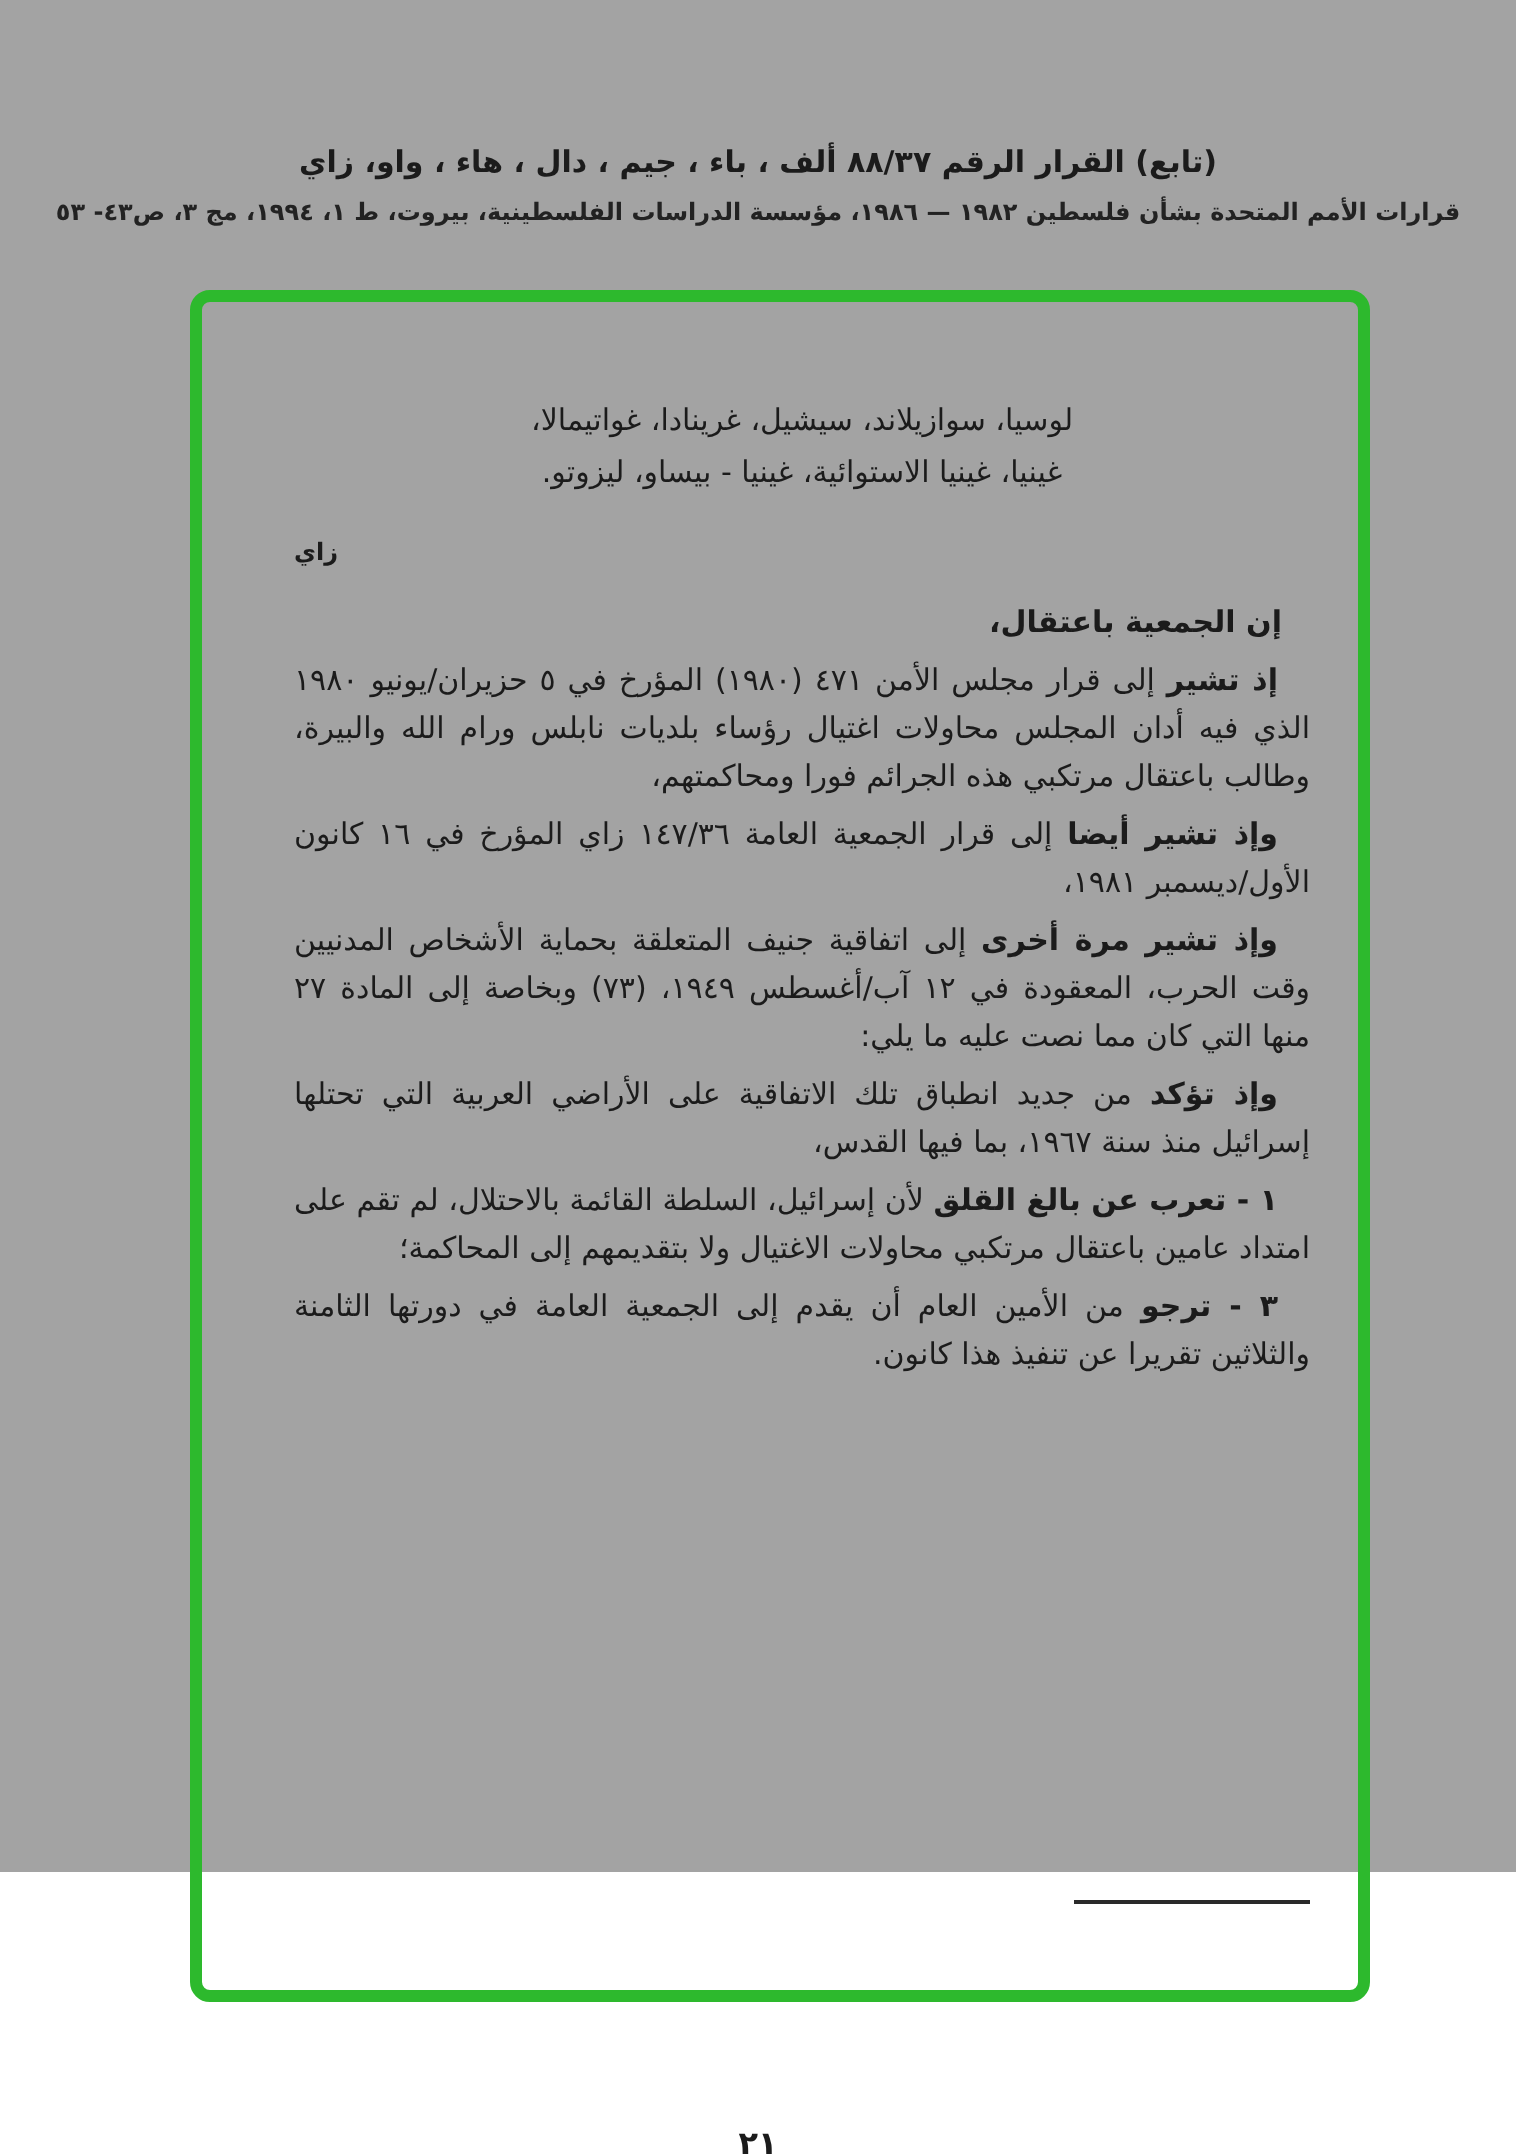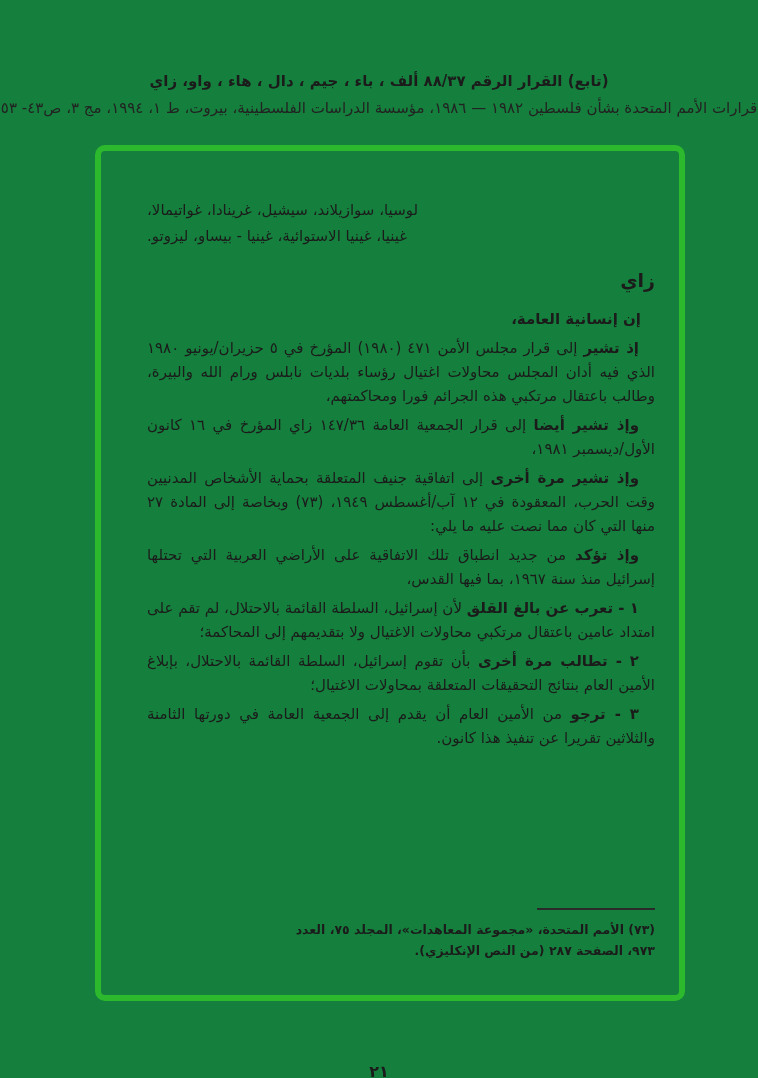--- a/index.html
+++ b/index.html
@@ -6,58 +6,58 @@
   html, body { background: #ffffff; }
   body {
     width: 758px; height: 1078px;
     font-family: "DejaVu Sans", sans-serif;
     color: #1b1b1b;
     position: relative;
     overflow: hidden;
   }
   .page {
     position: relative;
-    width: 758px; height: 1078px;
+    width: 758px; height: 936px;
     direction: rtl;
-    background: #15803d;
+    background: #a3a3a3;
   }
   .header {
     position: absolute;
     top: 72px; left: 0; right: 0;
     text-align: center;
   }
   .doc-title {
     font-size: 15px;
     font-weight: bold;
     letter-spacing: 0.2px;
   }
   .doc-source {
-    font-size: 15px;
-    font-weight: normal;
+    font-size: 12px;
+    font-weight: bold;
     margin-top: 9px;
     color: #222;
   }
   .frame {
     position: absolute;
     top: 145px; left: 95px;
     width: 590px; height: 856px;
     border: 6px solid #2db92d;
     border-radius: 10px;
     padding: 46px 24px 100px 46px;
     overflow: hidden;
   }
   .countries {
-    text-align: left;
+    text-align: center;
     font-size: 15px;
     line-height: 26px;
   }
   .section-heading {
-    text-align: right;
+    text-align: left;
     font-weight: bold;
-    font-size: 19px;
+    font-size: 12px;
     margin: 20px 0 16px 0;
   }
   .para {
     font-size: 15px;
     line-height: 24px;
     text-align: justify;
     text-indent: 16px;
     margin: 5px 0;
   }
   .para .lead { font-weight: bold; }
@@ -100,39 +100,37 @@
 
   <div class="frame">
 
     <div class="countries">
       <div>لوسيا، سوازيلاند، سيشيل، غرينادا، غواتيمالا،</div>
       <div>غينيا، غينيا الاستوائية، غينيا - بيساو، ليزوتو.</div>
     </div>
 
     <div class="section-heading">زاي</div>
 
-    <p class="para opening"><span class="lead">إن إنسانية العامة،</span><span></span></p>
+    <p class="para opening"><span class="lead">إن الجمعية باعتقال،</span><span></span></p>
 
     <p class="para"><span class="lead">إذ تشير</span><span> إلى قرار مجلس الأمن ٤٧١ (١٩٨٠) المؤرخ في ٥ حزيران/يونيو ١٩٨٠ الذي فيه أدان المجلس محاولات اغتيال رؤساء بلديات نابلس ورام الله والبيرة، وطالب باعتقال مرتكبي هذه الجرائم فورا ومحاكمتهم،</span></p>
 
     <p class="para"><span class="lead">وإذ تشير أيضا</span><span> إلى قرار الجمعية العامة ١٤٧/٣٦ زاي المؤرخ في ١٦ كانون الأول/ديسمبر ١٩٨١،</span></p>
 
     <p class="para"><span class="lead">وإذ تشير مرة أخرى</span><span> إلى اتفاقية جنيف المتعلقة بحماية الأشخاص المدنيين وقت الحرب، المعقودة في ١٢ آب/أغسطس ١٩٤٩، (٧٣) وبخاصة إلى المادة ٢٧ منها التي كان مما نصت عليه ما يلي:</span></p>
 
 
     <p class="para"><span class="lead">وإذ تؤكد</span><span> من جديد انطباق تلك الاتفاقية على الأراضي العربية التي تحتلها إسرائيل منذ سنة ١٩٦٧، بما فيها القدس،</span></p>
 
     <p class="para"><span class="lead">١ - تعرب عن بالغ القلق</span><span> لأن إسرائيل، السلطة القائمة بالاحتلال، لم تقم على امتداد عامين باعتقال مرتكبي محاولات الاغتيال ولا بتقديمهم إلى المحاكمة؛</span></p>
 
-    <p class="para"><span class="lead">٢ - تطالب مرة أخرى</span><span> بأن تقوم إسرائيل، السلطة القائمة بالاحتلال، بإبلاغ الأمين العام بنتائج التحقيقات المتعلقة بمحاولات الاغتيال؛</span></p>
 
     <p class="para"><span class="lead">٣ - ترجو</span><span> من الأمين العام أن يقدم إلى الجمعية العامة في دورتها الثامنة والثلاثين تقريرا عن تنفيذ هذا كانون.</span></p>
 
     <div class="footnote">
       <div class="footnote-rule"></div>
-      <div class="footnote-text">(٧٣) الأمم المتحدة، «مجموعة المعاهدات»، المجلد ٧٥، العدد ٩٧٣، الصفحة ٢٨٧ (من النص الإنكليزي).</div>
     </div>
 
   </div>
 
   <div class="page-number">٢١</div>
 
 </div>
 
 </body></html>

